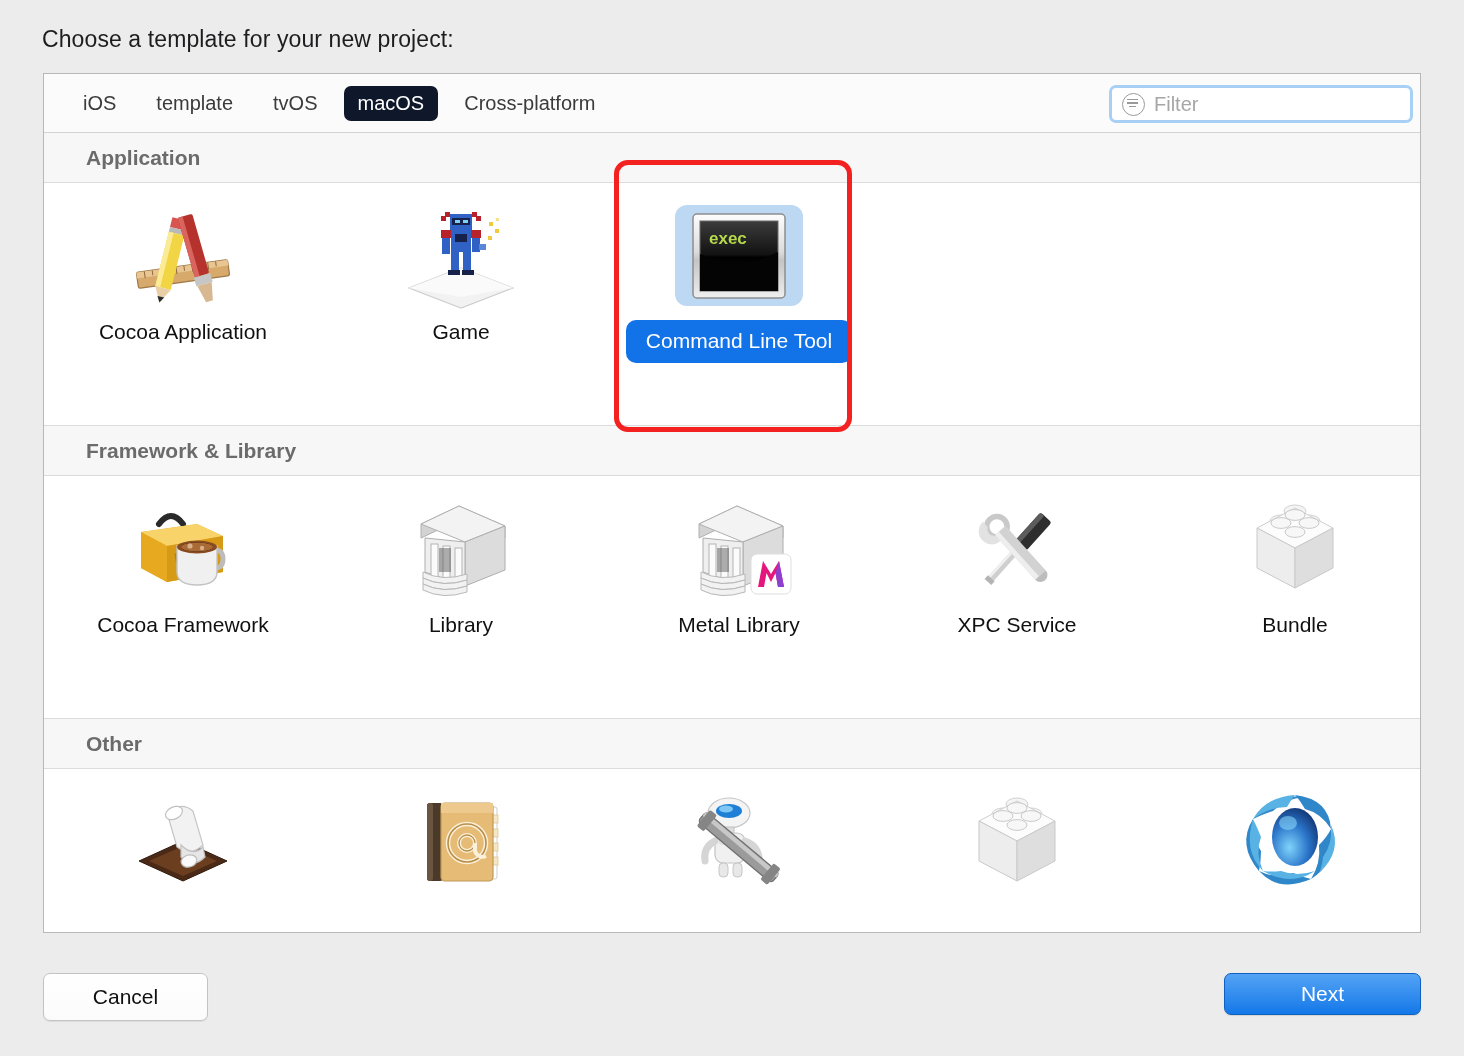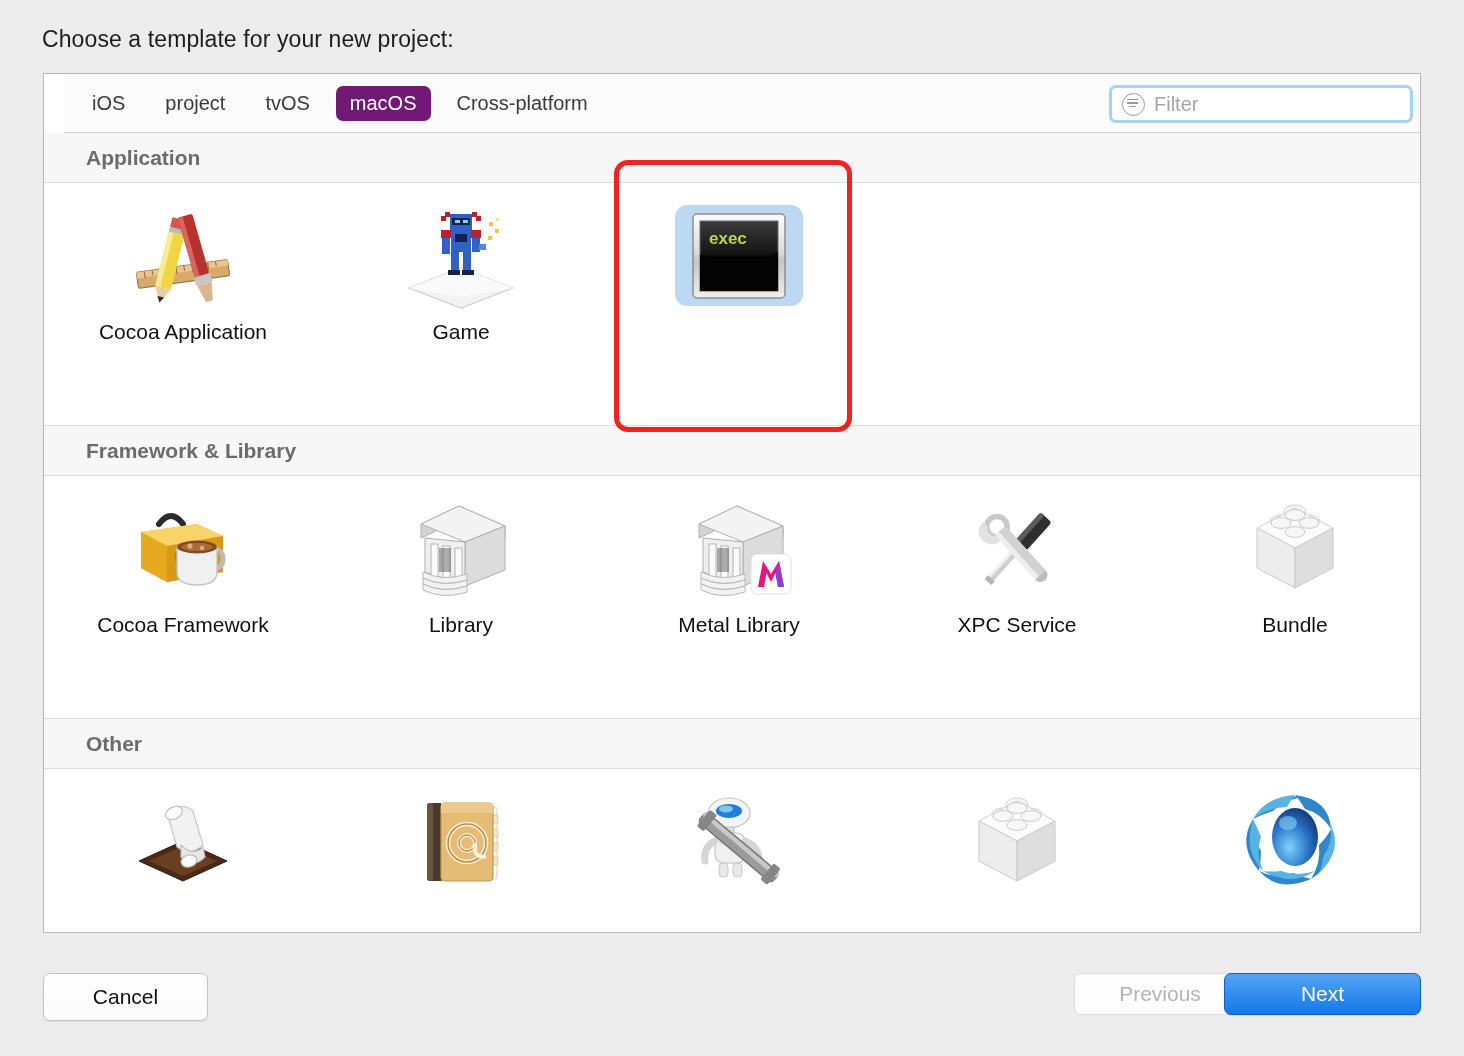--- a/index.html
+++ b/index.html
@@ -40,35 +40,34 @@
   }
 
   
   .tab-bar {
     position: relative;
     height: 59px;
     background: #fbfbfb;
     border-bottom: 1px solid #d3d3d3;
     display: flex;
     align-items: center;
-    padding-left: 14px;
+    padding-left: 25px;
     box-sizing: border-box;
-    margin-left: 20px;
   }
   .tab {
     font-size: 20px;
     color: #3b3b3b;
     padding: 6px 14px;
     border-radius: 7px;
     margin-right: 12px;
     white-space: nowrap;
     cursor: default;
   }
   .tab.active {
-    background: #701a75;
+    background: #0f172a;
     color: #ffffff;
   }
 
   
   .filter-wrap {
     position: absolute;
     right: 7px;
     top: 11px;
     width: 304px;
     height: 38px;
@@ -238,21 +237,21 @@
 </style>
 </head>
 <body>
 
 <div class="dialog-prompt">Choose a template for your new project:</div>
 
 <div class="template-panel">
 
   <div class="tab-bar">
     <div class="tab">iOS</div>
-    <div class="tab">project</div>
+    <div class="tab">template</div>
     <div class="tab">tvOS</div>
     <div class="tab active">macOS</div>
     <div class="tab">Cross-platform</div>
 
     <div class="filter-wrap">
       <div class="filter-inner">
         <div class="filter-icon">
             <i></i>
             <i></i>
             <i></i>
@@ -367,20 +366,21 @@
               <stop offset="0.52" stop-color="#000000"></stop>
               <stop offset="1" stop-color="#1a1a1a"></stop>
             </linearGradient>
           </defs>
           <rect x="4" y="4" width="92" height="84" rx="4" fill="url(#frameGrad)" stroke="#8d8d8d" stroke-width="1.5"></rect>
           <rect x="11" y="11" width="78" height="70" fill="url(#screenGrad)" stroke="#6d6d6d" stroke-width="1"></rect>
           <path d="M11 44 Q50 62 89 42 L89 81 L11 81 Z" fill="#040404"></path>
           <text x="20" y="34" font-family="'Liberation Sans',sans-serif" font-size="17" font-weight="bold" fill="#b6d94c">exec</text>
         </svg>
       </div>
+      <div class="item-label">Command Line Tool</div>
     </div>
 
     <div class="template-item"></div>
     <div class="template-item"></div>
   </div>
 
   <div class="section-header">Framework &amp; Library</div>
 
   <div class="template-row row-fw">
 
@@ -651,15 +651,14 @@
       </div>
 
     </div>
   </div>
 </div>
 
 <div class="annotation-box"></div>
 
 <div class="button-bar">
   <div class="btn btn-cancel">Cancel</div>
-  <div class="btn btn-previous">Previous</div>
   <div class="btn btn-next">Next</div>
 </div>
 
 </body></html>

